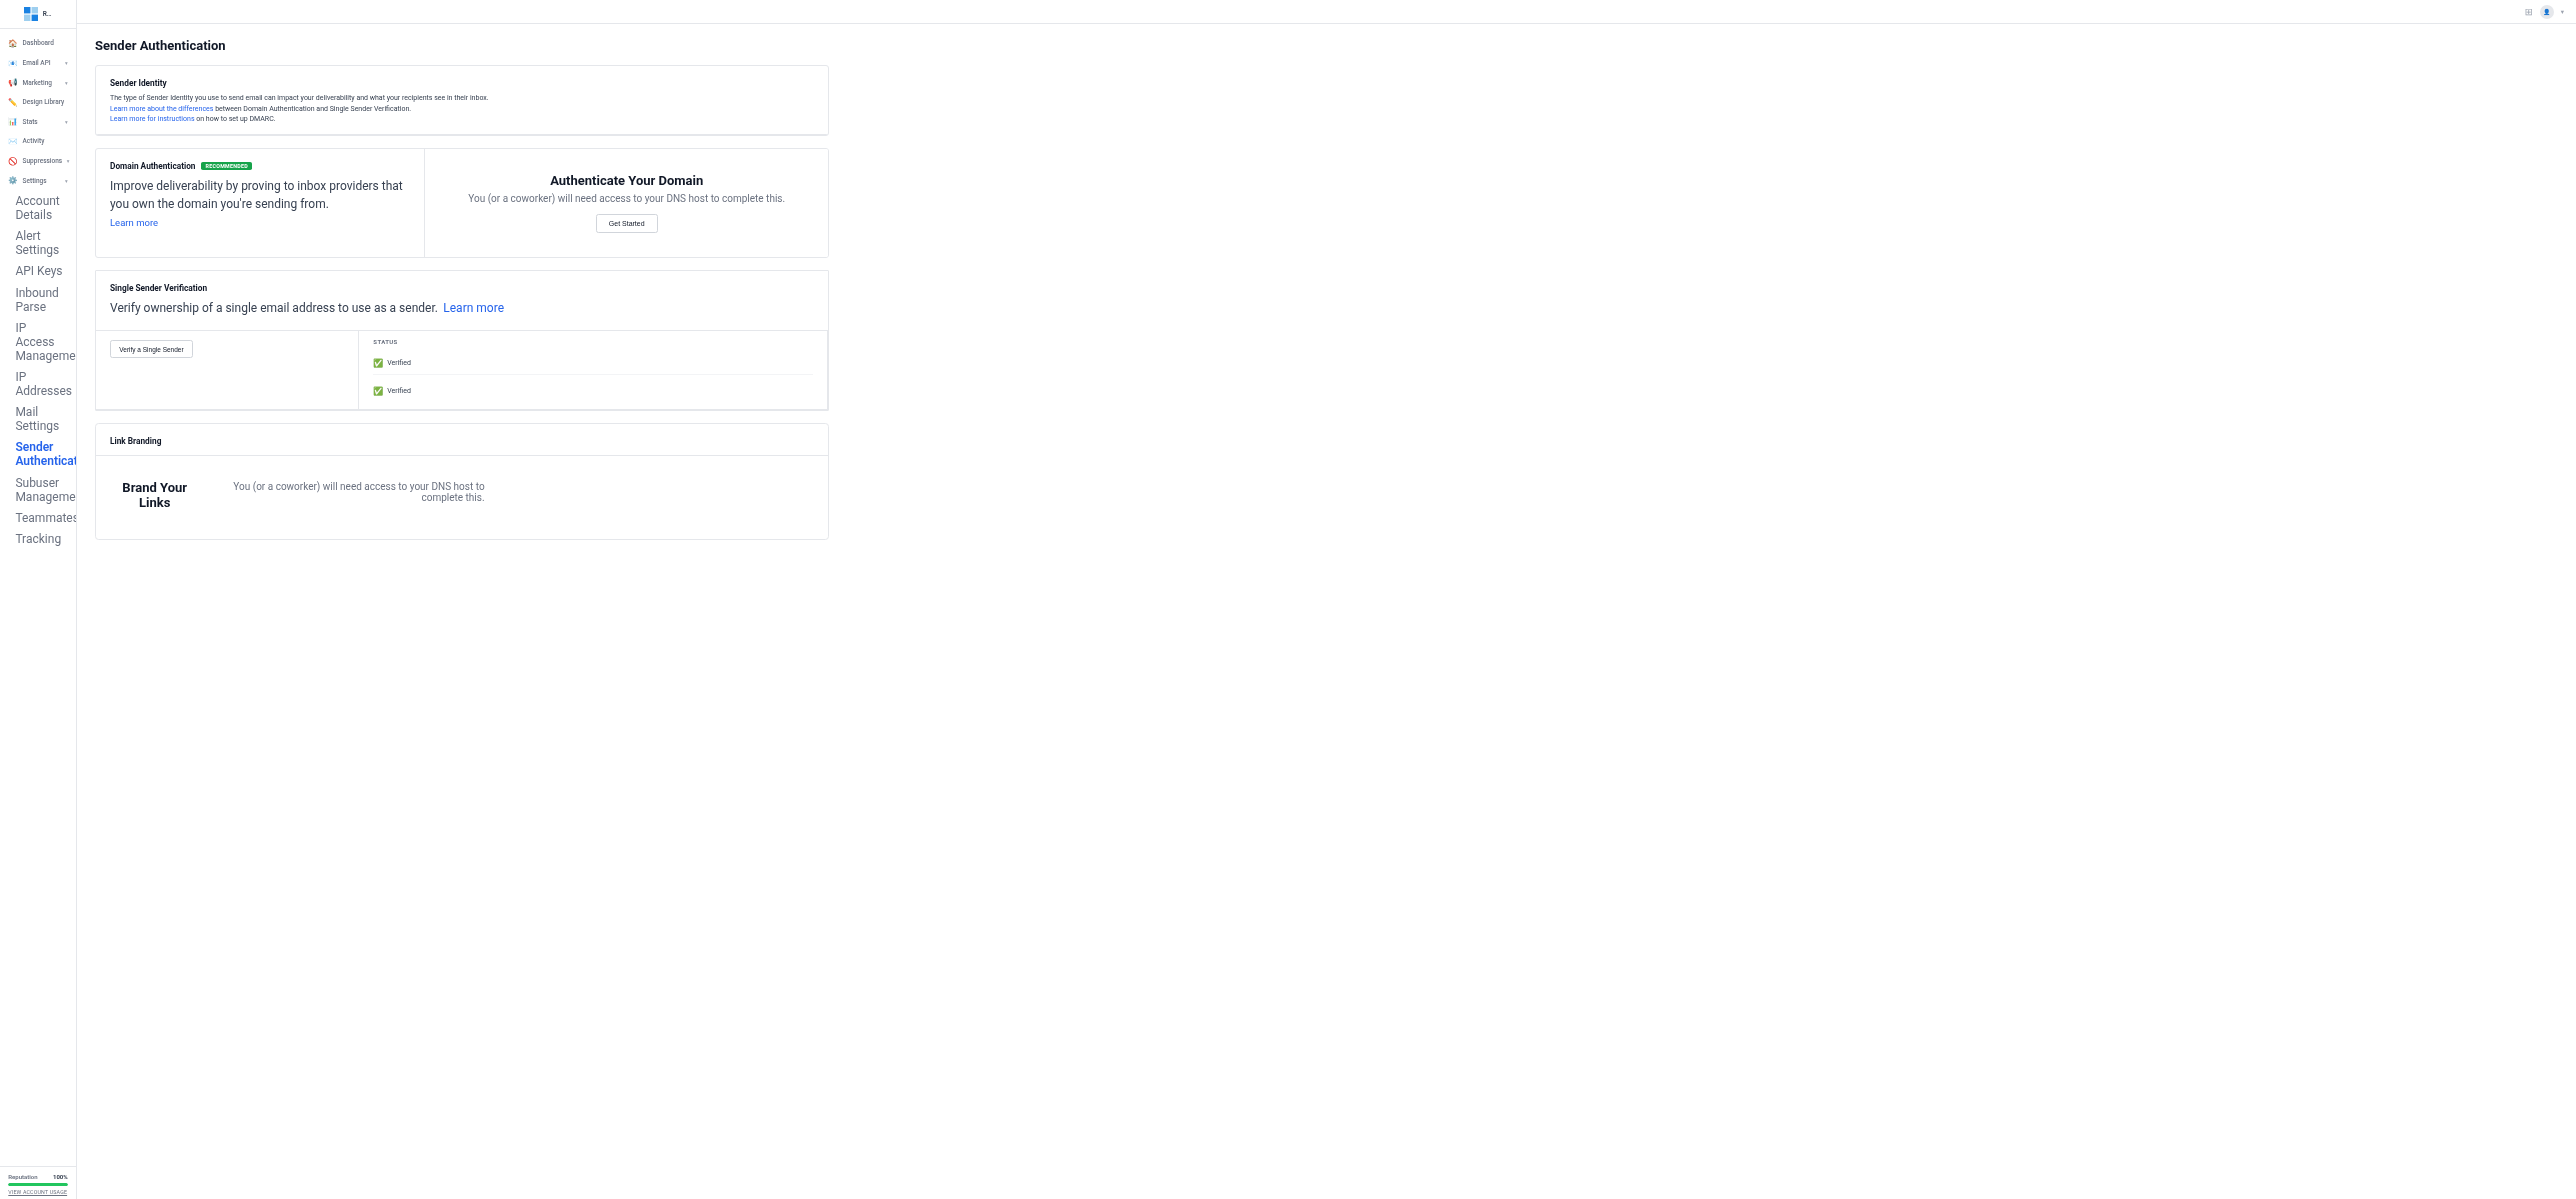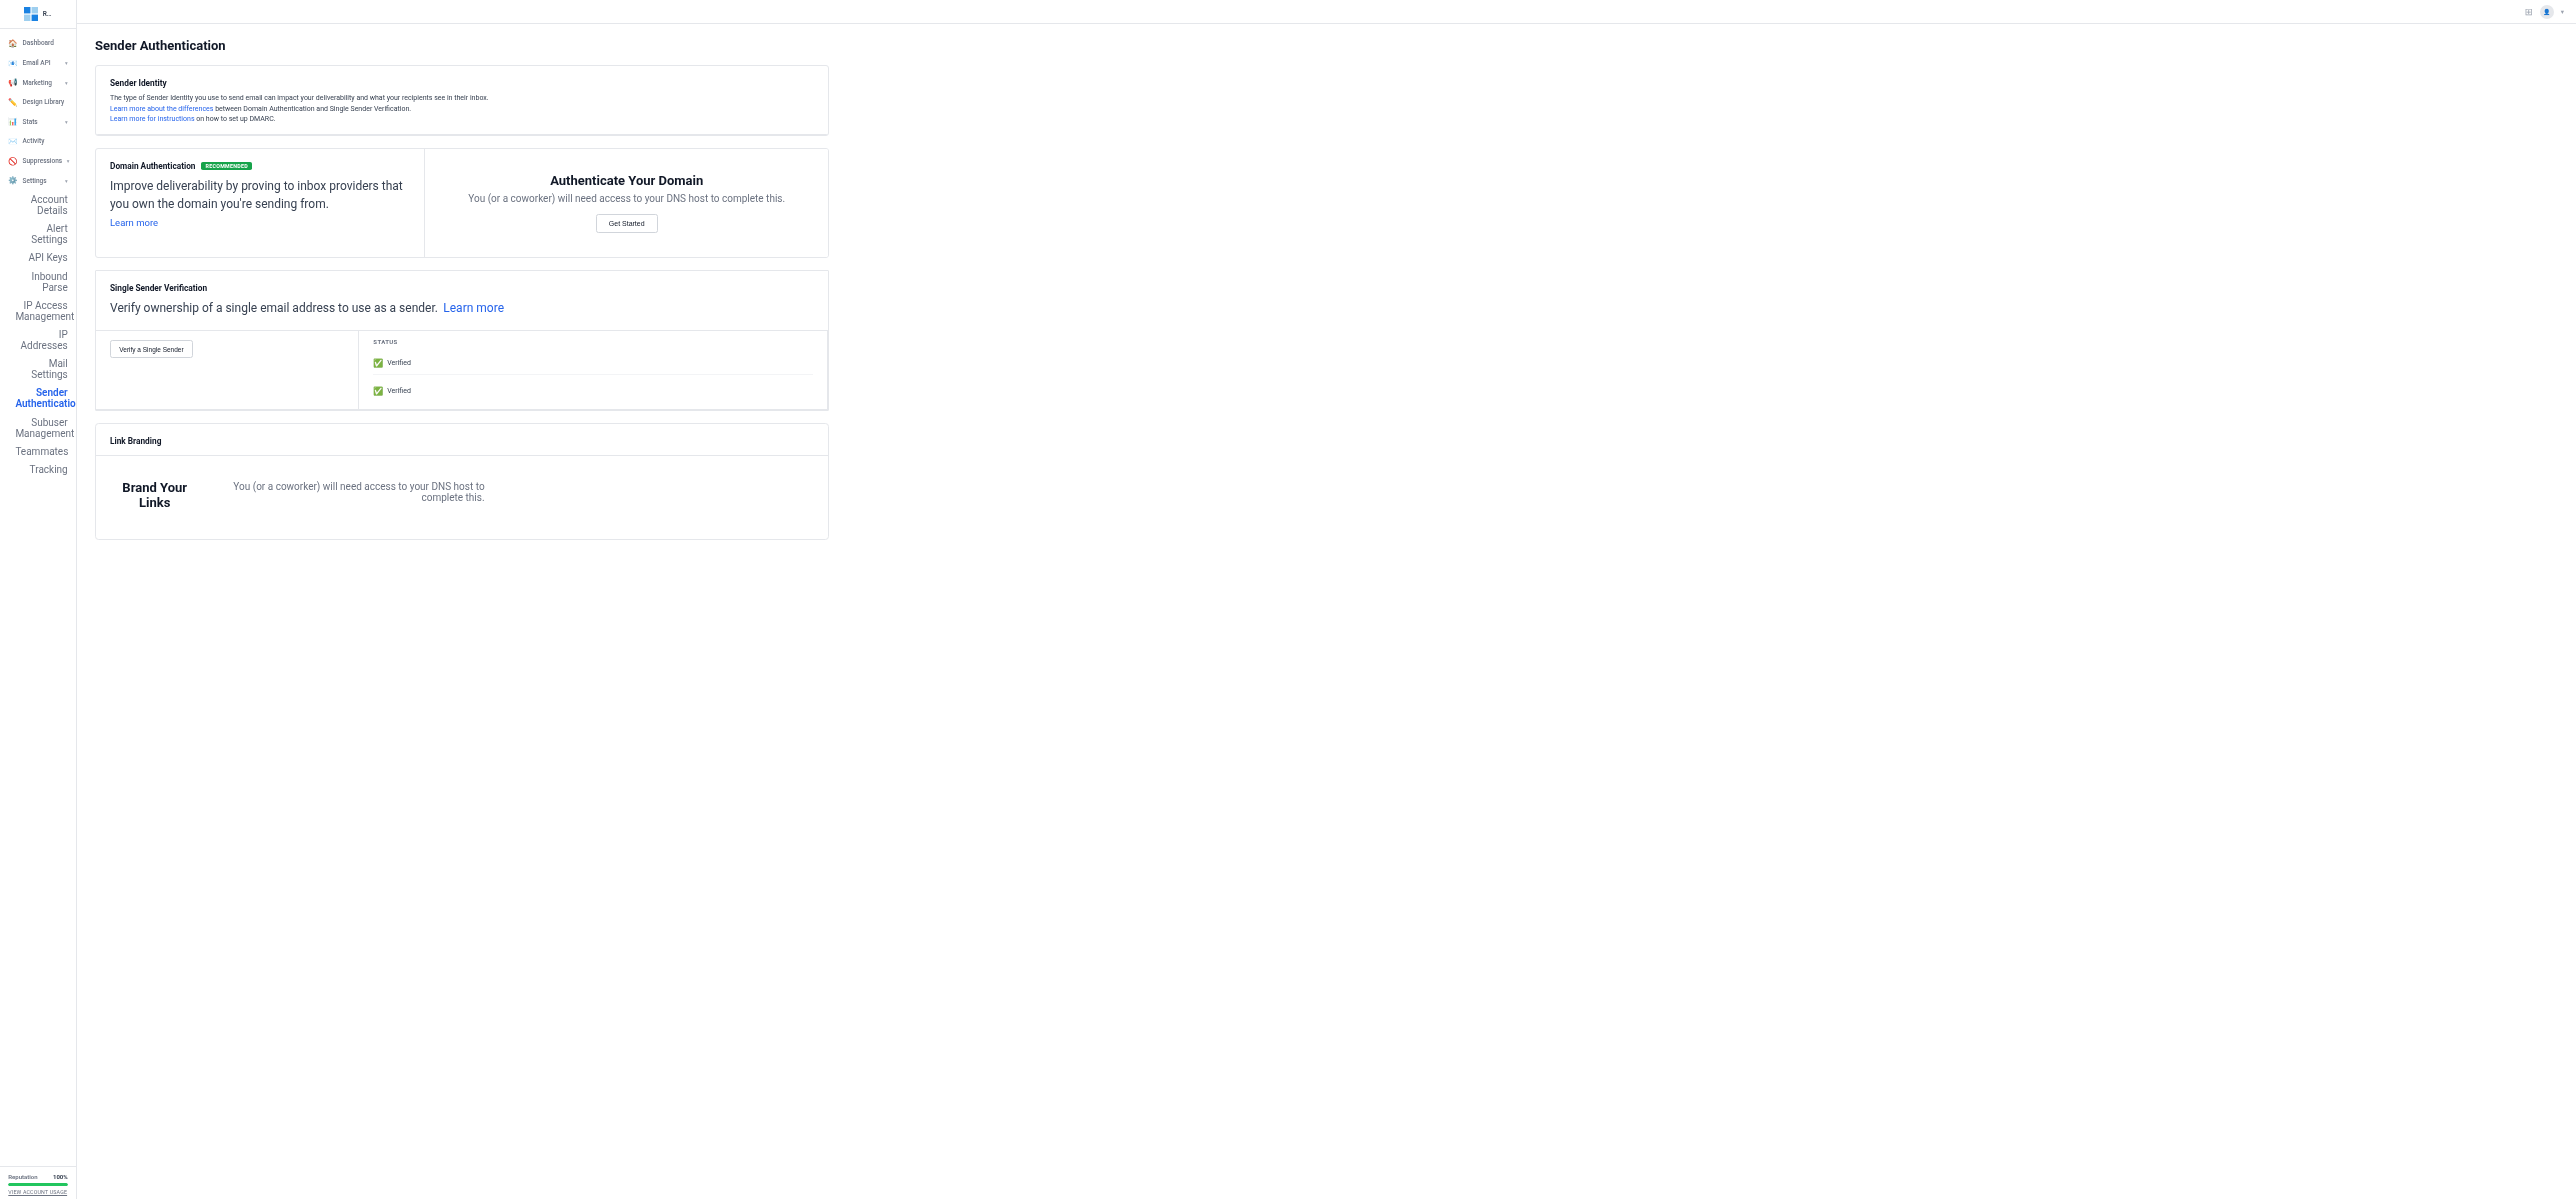--- a/index.html
+++ b/index.html
@@ -52,24 +52,23 @@
       border-radius: 0;
       transition: background 0.15s;
     }
     .nav-item.has-dropdown { justify-content: space-between; }
     .nav-item-left { display: flex; align-items: center; gap: 4.7px; }
     .nav-icon { font-size: 7.7px; color: #9ca3af; }
     .chevron { font-size: 5.3px; color: #9ca3af; }
     .sub-nav { padding: 0; }
     .sub-nav-item {
       padding: 3.6px 8.3px 3.6px 15.4px;
-      font-size: 10px;
+      font-size: 12px;
       color: #6b7280;
       cursor: pointer;
-      text-align: right;
     }
     .sub-nav-item.active { color: #2563eb; font-weight: 600; }
     .reputation-section {
       padding: 6px 8.3px 3.6px;
       border-top: 0.6px solid #e5e7eb;
       margin-top: auto;
     }
     .reputation-label-row {
       display: flex;
       justify-content: space-between;

